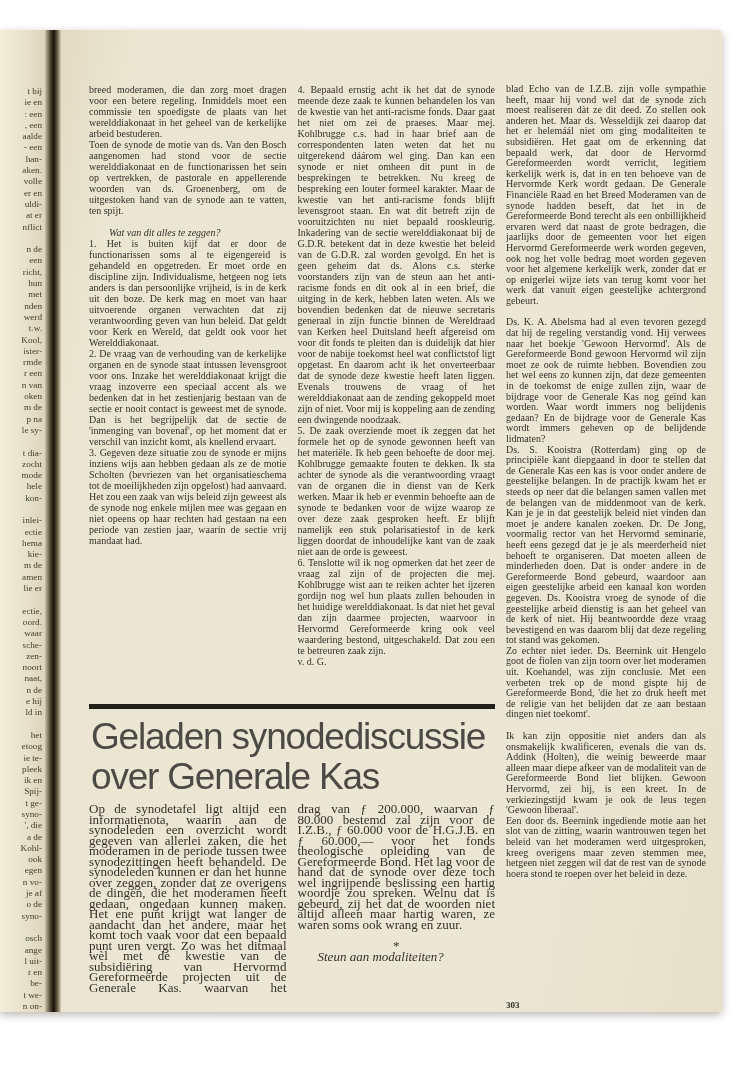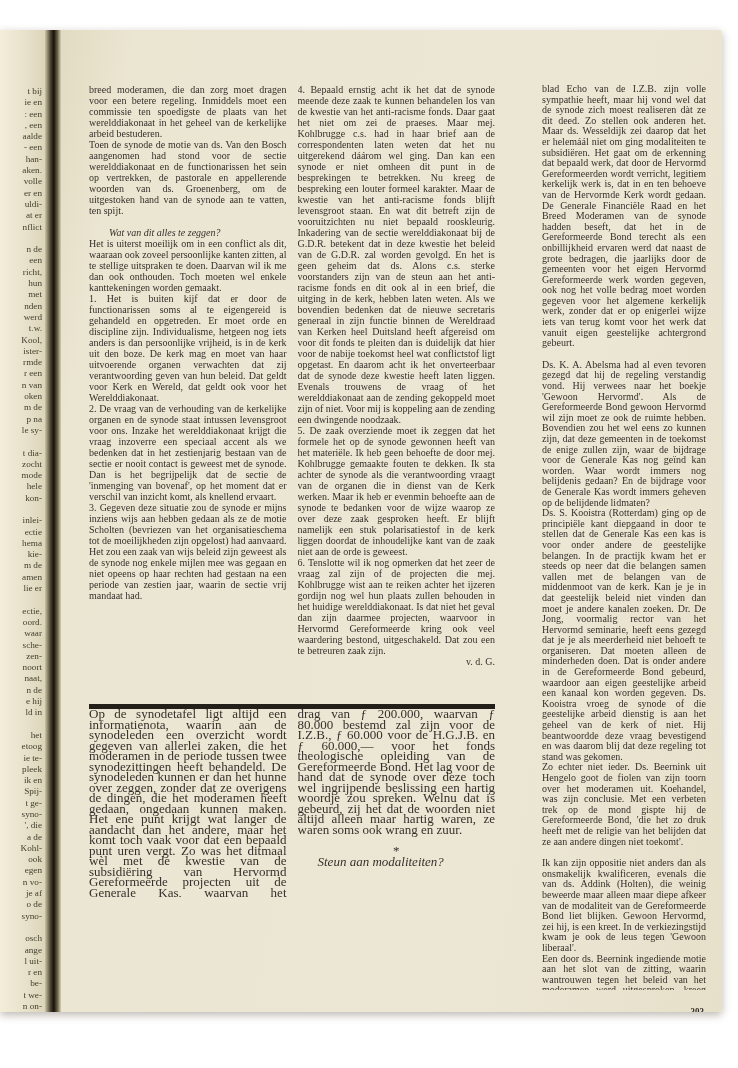--- a/index.html
+++ b/index.html
@@ -42,41 +42,40 @@
   .col {
     flex:1;
     font-size:10px; line-height:11px;
     text-align:justify;
     color:#35302a;
     overflow:hidden;
   }
   .para { margin:0; }
   .gap { margin-top:11px; }
   .italic { font-style:italic;margin-left:20px; }
-  .right { text-align:right; }
+  .right { text-align:left; }
   .center { text-align:center; }
   .rule { height:5px; background:#23201a; margin-top:7px; }
   .headline {
     font-family:"Liberation Sans", sans-serif;
     font-weight:400;
     font-size:37px; line-height:40px;
     letter-spacing:-1.2px;
     color:#4c4a44;
     margin:8px 0 7px 2px;
   }
   .bottomcols { display:flex; gap:11px; height:188px; overflow:hidden; }
   .bottomcols .col { font-size:13px; line-height:10.5px; }
   .col3wrap { width:200px; flex:0 0 200px; }
-  .col3 { height:906px; overflow:hidden; line-height:10.6px;margin-left:36px; }
+  .col3 { height:906px; overflow:hidden; line-height:10.6px; }
   .pagenum {
-    text-align:right;
     font-weight:bold;
     font-size:9px;
     color:#2f2b24;
-    margin-top:16px;
+    margin-top:10px;
     padding-right:2px;
   }
 </style>
 </head>
 <body>
 
 <div class="scan">
   <div class="facing">t bij
 ie en
 : een
@@ -167,50 +166,53 @@
 n het</div>
   <div class="gutter"></div>
   <div class="mainpage">
     <div class="content">
       <div class="leftblock">
         <div class="topcols">
           <div class="col">
               <p class="para">breed moderamen, die dan zorg moet dragen voor een betere regeling. Inmiddels moet een commissie ten spoedigste de plaats van het werelddiakonaat in het geheel van de kerkelijke arbeid bestuderen.</p>
               <p class="para">Toen de synode de motie van ds. Van den Bosch aangenomen had stond voor de sectie werelddiakonaat en de functionarissen het sein op vertrekken, de pastorale en appellerende woorden van ds. Groenenberg, om de uitgestoken hand van de synode aan te vatten, ten spijt.</p>
               <p class="para italic gap">Wat van dit alles te zeggen?</p>
-              <p class="para">Het is uiterst moeilijk om in een conflict als dit, waaraan ook zoveel persoonlijke kanten zitten, al te stellige uitspraken te doen. Daarvan wil ik me dan ook onthouden. Toch moeten wel enkele kanttekeningen worden gemaakt.</p>
               <p class="para">1. Het is buiten kijf dat er door de functionarissen soms al te eigengereid is gehandeld en opgetreden. Er moet orde en discipline zijn. Individualisme, hetgeen nog iets anders is dan persoonlijke vrijheid, is in de kerk uit den boze. De kerk mag en moet van haar uitvoerende organen verwachten dat zij verantwoording geven van hun beleid. Dat geldt voor Kerk en Wereld, dat geldt ook voor het Werelddiakonaat.</p>
               <p class="para">2. De vraag van de verhouding van de kerkelijke organen en de synode staat intussen levensgroot voor ons. Inzake het werelddiakonaat krijgt die vraag inzoverre een speciaal accent als we bedenken dat in het zestienjarig bestaan van de sectie er nooit contact is geweest met de synode. Dan is het begrijpelijk dat de sectie de 'inmenging van bovenaf', op het moment dat er verschil van inzicht komt, als knellend ervaart.</p>
               <p class="para">3. Gegeven deze situatie zou de synode er mijns inziens wijs aan hebben gedaan als ze de motie Scholten (bevriezen van het organisatieschema tot de moeilijkheden zijn opgelost) had aanvaard. Het zou een zaak van wijs beleid zijn geweest als de synode nog enkele mijlen mee was gegaan en niet opeens op haar rechten had gestaan na een periode van zestien jaar, waarin de sectie vrij mandaat had.</p>
             </div>
           <div class="col">
               <p class="para">4. Bepaald ernstig acht ik het dat de synode meende deze zaak te kunnen behandelen los van de kwestie van het anti-racisme fonds. Daar gaat het niet om zei de praeses. Maar mej. Kohlbrugge c.s. had in haar brief aan de correspondenten laten weten dat het nu uitgerekend dáárom wel ging. Dan kan een synode er niet omheen dit punt in de besprekingen te betrekken. Nu kreeg de bespreking een louter formeel karakter. Maar de kwestie van het anti-racisme fonds blijft levensgroot staan. En wat dit betreft zijn de vooruitzichten nu niet bepaald rooskleurig. Inkadering van de sectie werelddiakonaat bij de G.D.R. betekent dat in deze kwestie het beleid van de G.D.R. zal worden gevolgd. En het is geen geheim dat ds. Alons c.s. sterke voorstanders zijn van de steun aan het anti-racisme fonds en dit ook al in een brief, die uitging in de kerk, hebben laten weten. Als we bovendien bedenken dat de nieuwe secretaris generaal in zijn functie binnen de Wereldraad van Kerken heel Duitsland heeft afgereisd om voor dit fonds te pleiten dan is duidelijk dat hier voor de nabije toekomst heel wat conflictstof ligt opgetast. En daarom acht ik het onverteerbaar dat de synode deze kwestie heeft laten liggen. Evenals trouwens de vraag of het werelddiakonaat aan de zending gekoppeld moet zijn of niet. Voor mij is koppeling aan de zending een dwingende noodzaak.</p>
               <p class="para">5. De zaak overziende moet ik zeggen dat het formele het op de synode gewonnen heeft van het materiële. Ik heb geen behoefte de door mej. Kohlbrugge gemaakte fouten te dekken. Ik sta achter de synode als die verantwoording vraagt van de organen die in dienst van de Kerk werken. Maar ik heb er evenmin behoefte aan de synode te bedanken voor de wijze waarop ze over deze zaak gesproken heeft. Er blijft namelijk een stuk polarisatiestof in de kerk liggen doordat de inhoudelijke kant van de zaak niet aan de orde is geweest.</p>
               <p class="para">6. Tenslotte wil ik nog opmerken dat het zeer de vraag zal zijn of de projecten die mej. Kohlbrugge wist aan te reiken achter het ijzeren gordijn nog wel hun plaats zullen behouden in het huidige werelddiakonaat. Is dat niet het geval dan zijn daarmee projecten, waarvoor in Hervormd Gereformeerde kring ook veel waardering bestond, uitgeschakeld. Dat zou een te betreuren zaak zijn.</p>
               <p class="para right">v. d. G.</p>
             </div>
         </div>
         <div class="rule"></div>
+        <h1 class="headline">
+          <span>Geladen synodediscussie</span><br>
+          <span>over Generale Kas</span>
+        </h1>
         <div class="bottomcols">
           <div class="col">
               <p class="para">Op de synodetafel ligt altijd een informatienota, waarin aan de synodeleden een overzicht wordt gegeven van allerlei zaken, die het moderamen in de periode tussen twee synodezittingen heeft behandeld. De synodeleden kunnen er dan het hunne over zeggen, zonder dat ze overigens de dingen, die het moderamen heeft gedaan, ongedaan kunnen maken. Het ene punt krijgt wat langer de aandacht dan het andere, maar het komt toch vaak voor dat een bepaald punt uren vergt. Zo was het ditmaal wèl met de kwestie van de subsidiëring van Hervormd Gereformeerde projecten uit de Generale Kas, waarvan het moderamen mededeling deed. Deze zaak nam enkele uren in beslag. Zoals bekend worden voortaan uit de Generale Kas Hervormd Gereformeerde projecten gesubsidieerd tot een totaal be-</p>
             </div>
           <div class="col">
               <p class="para">drag van ƒ 200.000, waarvan ƒ 80.000 bestemd zal zijn voor de I.Z.B., ƒ 60.000 voor de H.G.J.B. en ƒ 60.000,— voor het fonds theologische opleiding van de Gereformeerde Bond. Het lag voor de hand dat de synode over deze toch wel ingrijpende beslissing een hartig woordje zou spreken. Welnu dat is gebeurd, zij het dat de woorden niet altijd alleen maar hartig waren, ze waren soms ook wrang en zuur.</p>
               <p class="para center gap">*</p>
               <p class="para italic">Steun aan modaliteiten?</p>
             </div>
         </div>
       </div>
       <div class="col3wrap">
         <div class="col col3">
             <p class="para">blad Echo van de I.Z.B. zijn volle sympathie heeft, maar hij vond wel dat de synode zich moest realiseren dàt ze dit deed. Zo stellen ook anderen het. Maar ds. Wesseldijk zei daarop dat het er helemáál niet om ging modaliteiten te subsidiëren. Het gaat om de erkenning dat bepaald werk, dat door de Hervormd Gereformeerden wordt verricht, legitiem kerkelijk werk is, dat in en ten behoeve van de Hervormde Kerk wordt gedaan. De Generale Financiële Raad en het Breed Moderamen van de synode hadden beseft, dat het in de Gereformeerde Bond terecht als een onbillijkheid ervaren werd dat naast de grote bedragen, die jaarlijks door de gemeenten voor het eigen Hervormd Gereformeerde werk worden gegeven, ook nog het volle bedrag moet worden gegeven voor het algemene kerkelijk werk, zonder dat er op enigerlei wijze iets van terug komt voor het werk dat vanuit eigen geestelijke achtergrond gebeurt.</p>
             <p class="para gap">Ds. K. A. Abelsma had al even tevoren gezegd dat hij de regeling verstandig vond. Hij verwees naar het boekje 'Gewoon Hervormd'. Als de Gereformeerde Bond gewoon Hervormd wil zijn moet ze ook de ruimte hebben. Bovendien zou het wel eens zo kunnen zijn, dat deze gemeenten in de toekomst de enige zullen zijn, waar de bijdrage voor de Generale Kas nog geïnd kan worden. Waar wordt immers nog belijdenis gedaan? En de bijdrage voor de Generale Kas wordt immers geheven op de belijdende lidmaten?</p>
             <p class="para">Ds. S. Kooistra (Rotterdam) ging op de principiële kant diepgaand in door te stellen dat de Generale Kas een kas is voor onder andere de geestelijke belangen. In de practijk kwam het er steeds op neer dat die belangen samen vallen met de belangen van de middenmoot van de kerk. Kan je je in dat geestelijk beleid niet vinden dan moet je andere kanalen zoeken. Dr. De Jong, voormalig rector van het Hervormd seminarie, heeft eens gezegd dat je je als meerderheid niet behoeft te organiseren. Dat moeten alleen de minderheden doen. Dat is onder andere in de Gereformeerde Bond gebeurd, waardoor aan eigen geestelijke arbeid een kanaal kon worden gegeven. Ds. Kooistra vroeg de synode of die geestelijke arbeid dienstig is aan het geheel van de kerk of niet. Hij beantwoordde deze vraag bevestigend en was daarom blij dat deze regeling tot stand was gekomen.</p>
-            <p class="para">Zo echter niet ieder. Ds. Beernink uit Hengelo goot de fiolen van zijn toorn over het moderamen uit. Koehandel, was zijn conclusie. Met een verbeten trek op de mond gispte hij de Gereformeerde Bond, 'die het zo druk heeft met de religie van het belijden dat ze aan andere dingen niet toekomt'.</p>
+            <p class="para">Zo echter niet ieder. Ds. Beernink uit Hengelo goot de fiolen van zijn toorn over het moderamen uit. Koehandel, was zijn conclusie. Met een verbeten trek op de mond gispte hij de Gereformeerde Bond, 'die het zo druk heeft met de religie van het belijden dat ze aan bestaan dingen niet toekomt'.</p>
             <p class="para gap">Ik kan zijn oppositie niet anders dan als onsmakelijk kwalificeren, evenals die van ds. Addink (Holten), die weinig beweerde maar alleen maar diepe afkeer van de modaliteit van de Gereformeerde Bond liet blijken. Gewoon Hervormd, zei hij, is een kreet. In de verkiezingstijd kwam je ook de leus tegen 'Gewoon liberaal'.</p>
             <p class="para">Een door ds. Beernink ingediende motie aan het slot van de zitting, waarin wantrouwen tegen het beleid van het moderamen werd uitgesproken, kreeg overigens maar zeven stemmen mee, hetgeen niet zeggen wil dat de rest van de synode hoera stond te roepen over het beleid in deze.</p>
           </div>
         <div class="pagenum">303</div>
       </div>
     </div>
   </div>
 </div>
 
 </body></html>

